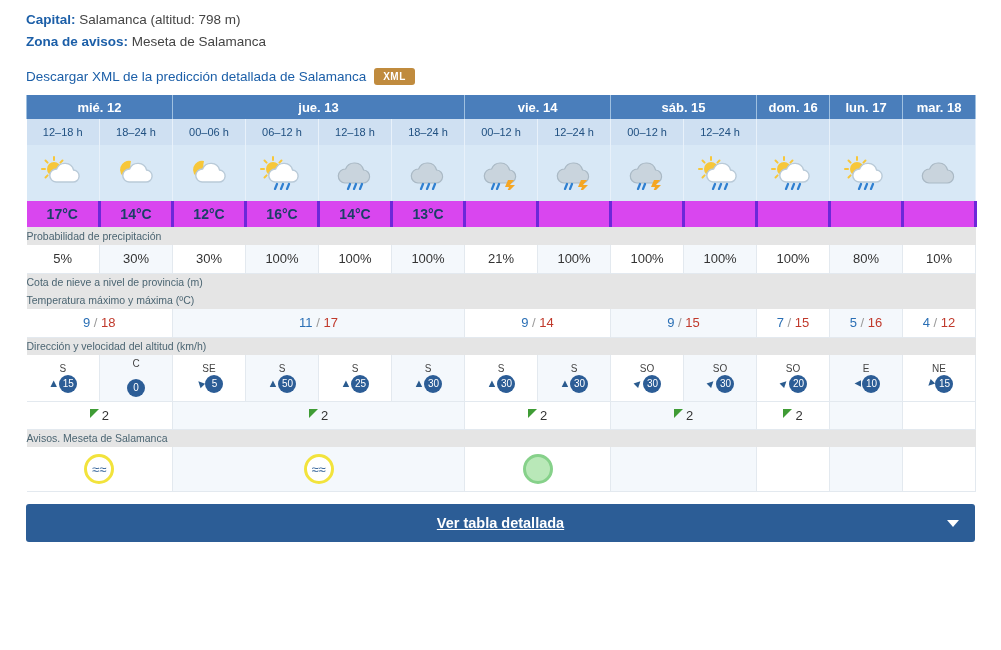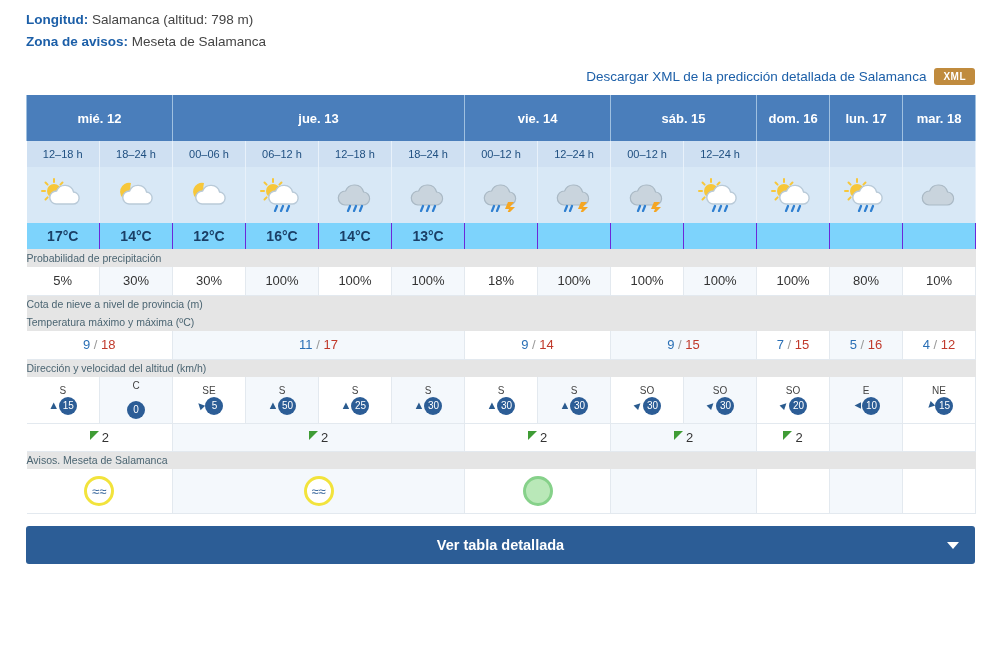--- a/index.html
+++ b/index.html
@@ -17,21 +17,20 @@
   
   .info { font-size: 13.5px; line-height: 20px; color: #3a3a3a; }
   .info .lbl { color: #1c5fa8; font-weight: bold; }
   .info .val { color: #444; }
   .underline-dot { border-bottom: 1px dotted #777; }
   .info-row { margin-bottom: 2px; }
 
   
   .xmlbar {
     margin-top: 16px;
-    text-align: right;
     color: #1c5fa8;
     font-size: 13.5px;
   }
   .xml-badge {
     display: inline-block;
     background: #c08b3e;
     color: #fff;
     font-size: 10px;
     font-weight: bold;
     letter-spacing: .5px;
@@ -49,48 +48,48 @@
     table-layout: fixed;
   }
   table.fc td, table.fc th { padding: 0; }
 
   .dayhead {
     background: #4a7ebb;
     color: #fff;
     text-align: center;
     font-weight: bold;
     font-size: 13px;
-    height: 46px;
+    height: 24px;
     border-right: 1px solid #9fc0e0;
     border-left: 1px solid #9fc0e0;
   }
   .hourhead {
     background: #cfe0f2;
     color: #205081;
     text-align: center;
     font-size: 11px;
     height: 26px;
     border-right: 1px solid #e8f1fa;
     white-space: nowrap;
   }
   .skycell {
     background: #d8e8f6;
     text-align: center;
     height: 56px;
     border-right: 1px solid #e8f1fa;
     vertical-align: middle;
   }
   .tempcell {
-    background: #7dd3fc;
+    background: #d946ef;
     color: #1b3f66;
     text-align: center;
     font-weight: bold;
     font-size: 14px;
     height: 26px;
-    border-right: 1px solid #6d28d9;
+    border-right: 3px solid #6d28d9;
   }
 
   .sectionlabel td {
     background: #e5e5e5;
     color: #4b6572;
     font-size: 10.5px;
     padding: 3px 6px;
     height: 18px;
   }
   .datarow td {
@@ -175,40 +174,41 @@
     height: 38px;
     background: #2c5d96;
     color: #fff;
     font-size: 14.5px;
     font-weight: bold;
     text-align: center;
     line-height: 38px;
     border-radius: 3px;
     position: relative;
     cursor: pointer;
+    text-decoration: underline;
   }
   .detailbtn .caret {
     position: absolute;
     right: 16px; top: 16px;
     width: 0; height: 0;
     border-left: 6px solid transparent;
     border-right: 6px solid transparent;
     border-top: 7px solid #fff;
   }
 
   svg.wi { display: block; margin: 0 auto; }
 </style>
 </head>
 <body>
 
 <div class="page">
 
   <div class="info">
     <div class="info-row">
-      <span class="lbl">Longitud:</span>
+      <span class="lbl">Capital:</span>
       <span class="val">Salamanca (altitud: 798 m)</span>
     </div>
     <div class="info-row">
       <span class="lbl">Zona de avisos:</span>
       <span class="val">Meseta de Salamanca</span>
     </div>
   </div>
 
   <div class="xmlbar">
     <span>Descargar XML de la predicción detallada de Salamanca</span><span class="xml-badge">XML</span>
@@ -443,21 +443,21 @@
       <tr class="sectionlabel">
         <td colspan="13">Probabilidad de precipitación</td>
       </tr>
       <tr class="datarow" id="row-precip">
           <td>5%</td>
           <td class="alt">30%</td>
           <td>30%</td>
           <td class="alt">100%</td>
           <td>100%</td>
           <td class="alt">100%</td>
-          <td>18%</td>
+          <td>21%</td>
           <td class="alt">100%</td>
           <td>100%</td>
           <td class="alt">100%</td>
           <td>100%</td>
           <td class="alt">80%</td>
           <td>10%</td>
         </tr>
 
       <tr class="sectionlabel">
         <td colspan="13">Cota de nieve a nivel de provincia (m)</td>

